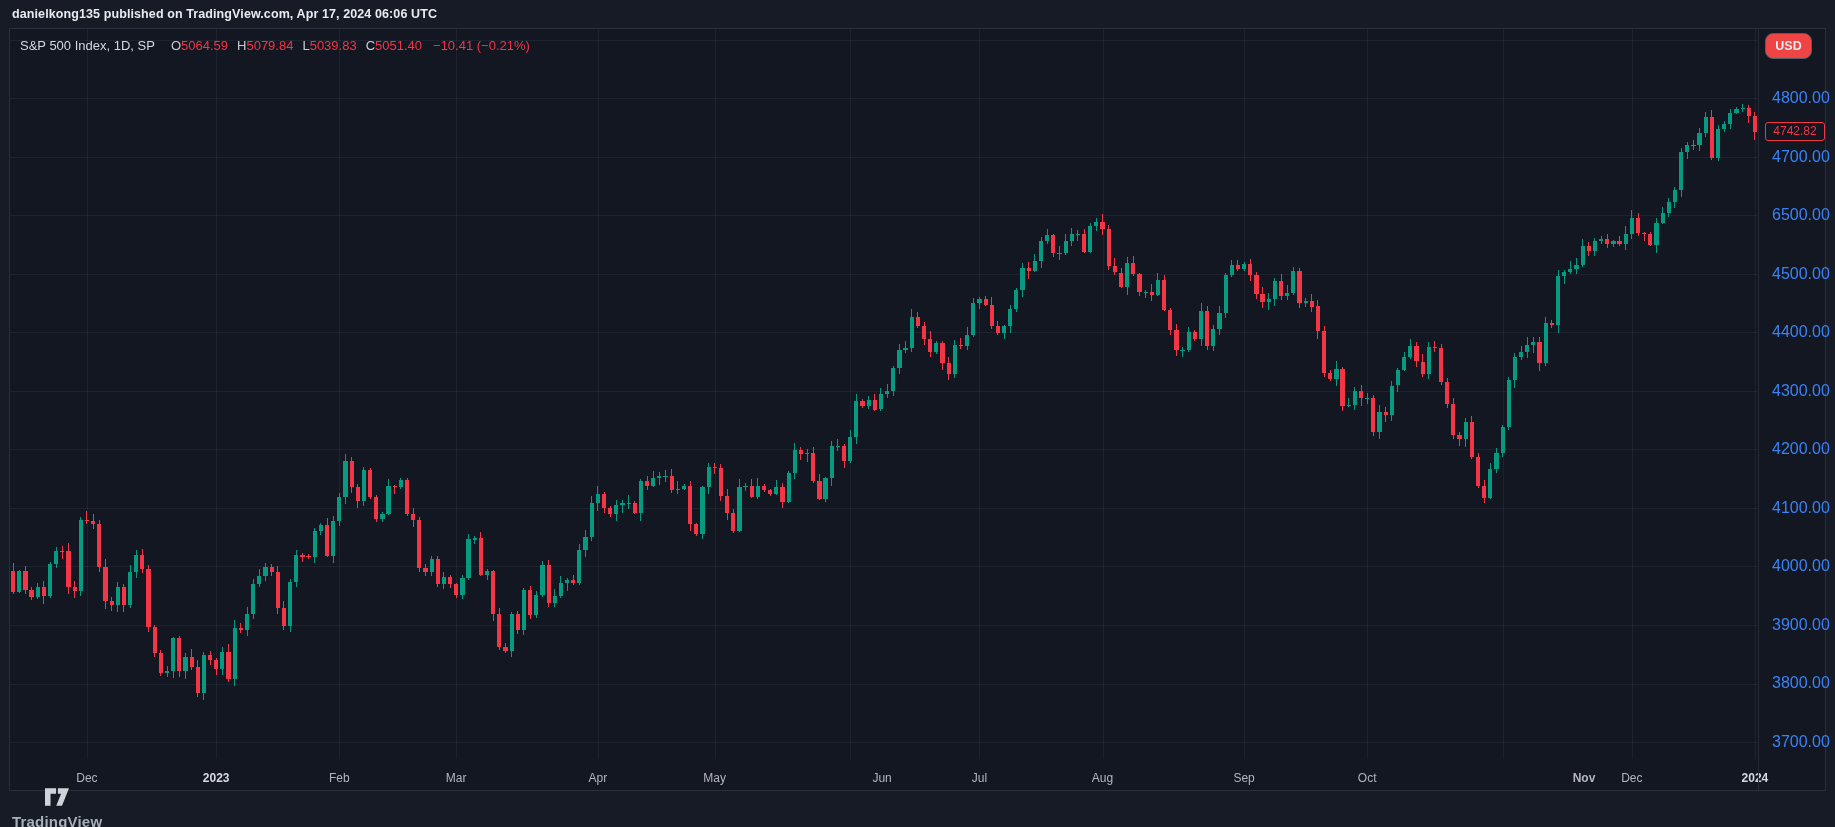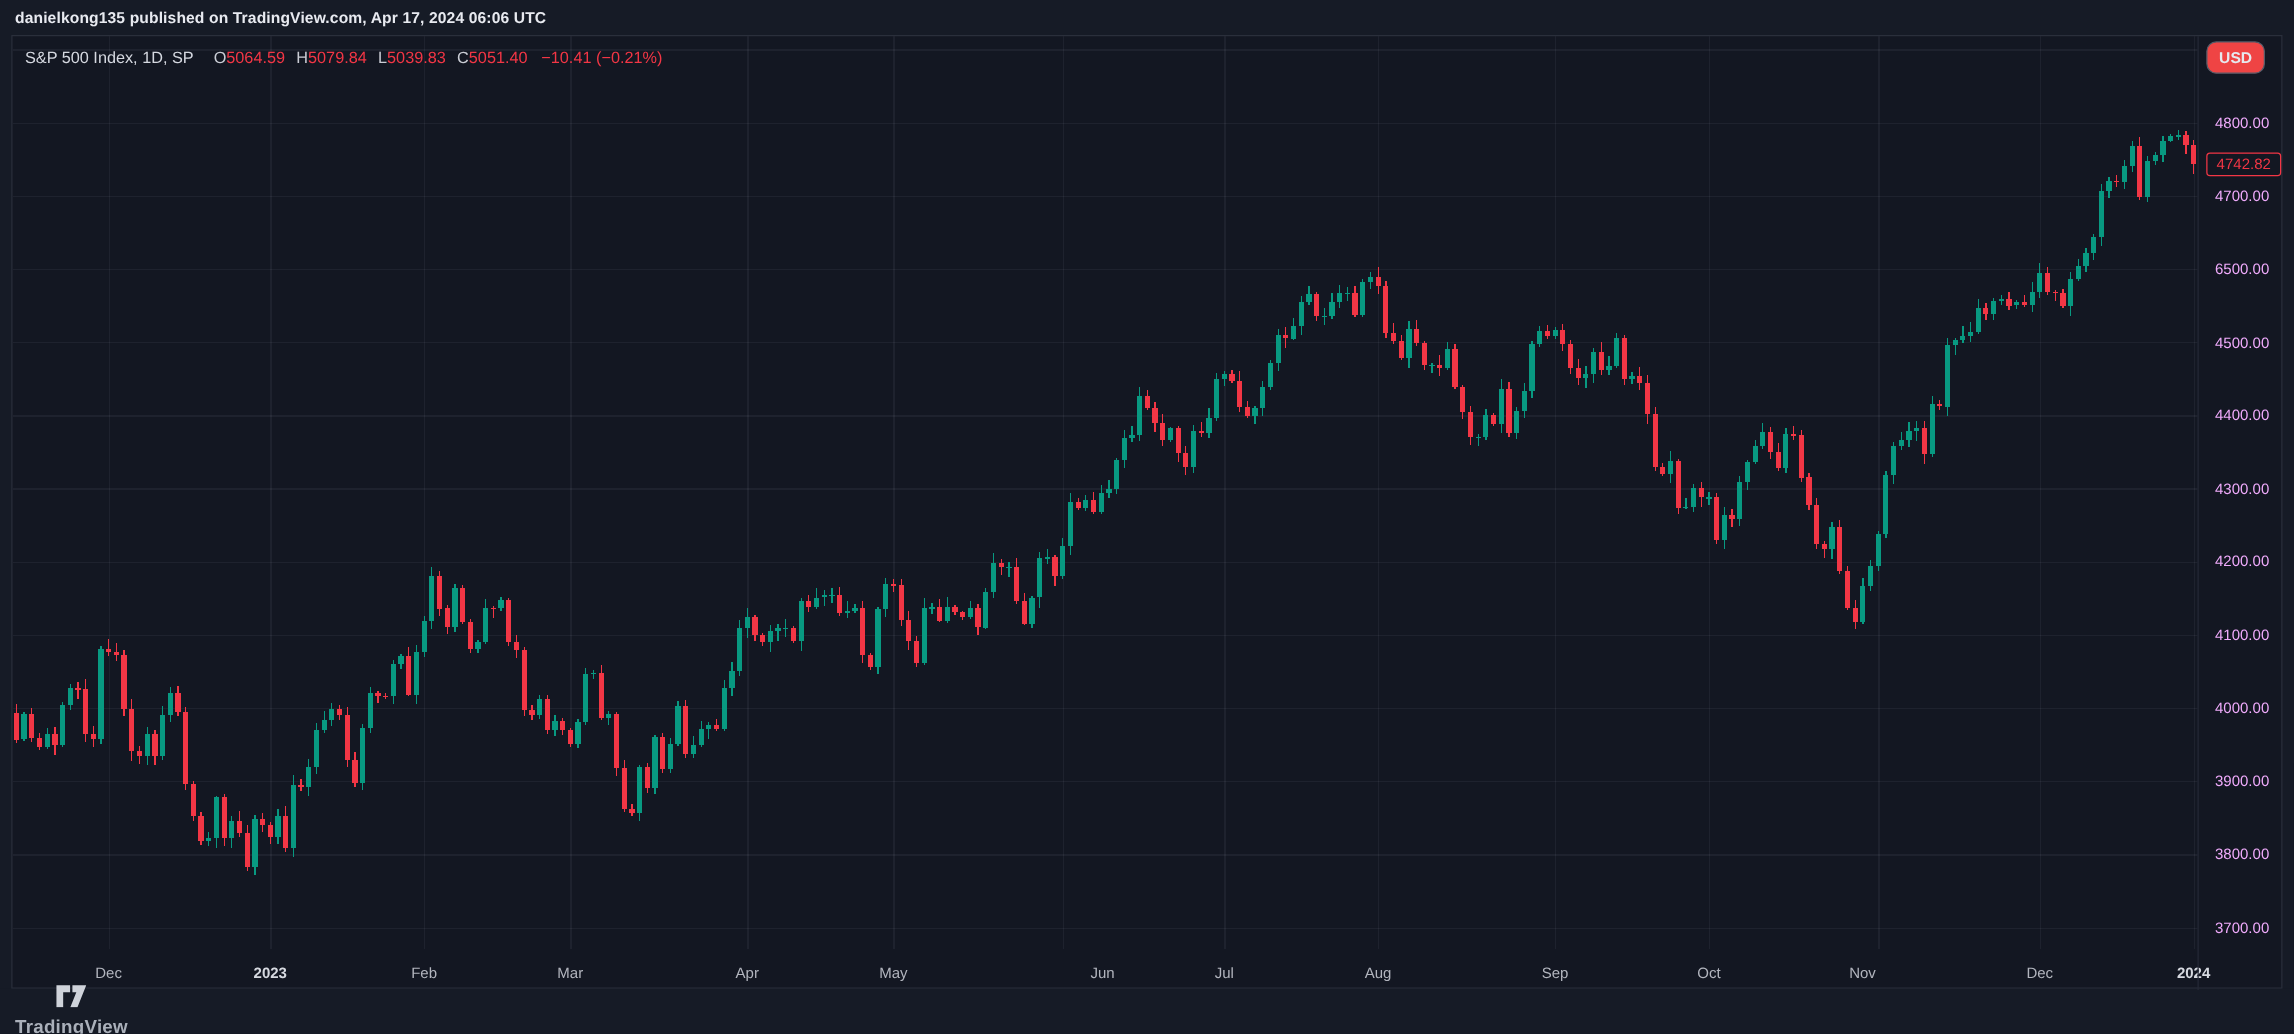--- a/index.html
+++ b/index.html
@@ -33,21 +33,21 @@
     position:absolute; right:13px; top:4px; width:47px; height:26px;
     border:1px solid #555b68; border-radius:8px; background:#ef4444;
     color:#e6e8ee; font-size:12.5px; font-weight:bold;
     display:flex; align-items:center; justify-content:center; z-index:6; cursor:pointer;margin-left:20px;
   }
   .price-axis {
     position:absolute; left:1748px; top:0; width:69px; height:763px;
     border-left:1px solid #242936; z-index:4;
   }
   .price-tick {
-    position:absolute; left:13px; color:#f0abfc; font-size:12px; line-height:16px;
+    position:absolute; left:13px; color:#3b82f6; font-size:16px; line-height:16px;
   }
   .price-tag {
     position:absolute; left:6px; width:60px; height:19px;
     border:1px solid #f23645; border-radius:3px; background:#131722;
     color:#f23645; font-size:12px; display:flex; align-items:center; justify-content:center;
     z-index:5;
   }
   .time-axis {
     position:absolute; left:0; top:735px; width:1790px; height:27px; z-index:3; overflow:hidden;
   }
@@ -702,21 +702,21 @@
       <div class="time-label year" style="left: 206.2px;">2023</div>
       <div class="time-label" style="left: 329.3px;">Feb</div>
       <div class="time-label" style="left: 446.2px;">Mar</div>
       <div class="time-label" style="left: 587.8px;">Apr</div>
       <div class="time-label" style="left: 704.7px;">May</div>
       <div class="time-label" style="left: 840.1px; margin-left: 32px;">Jun</div>
       <div class="time-label" style="left: 969.4px;">Jul</div>
       <div class="time-label" style="left: 1092.5px;">Aug</div>
       <div class="time-label" style="left: 1234.1px;">Sep</div>
       <div class="time-label" style="left: 1357.2px;">Oct</div>
-      <div class="time-label" style="left: 1480px;">Nov</div>
+      <div class="time-label" style="left: 1574px; font-weight: bold;">Nov</div>
       <div class="time-label" style="left: 1621.8px;">Dec</div>
       <div class="time-label year" style="left: 1744.9px;">2024</div>
     </div>
 </div>
 
 <div class="footer">
   <a class="brand">
     <svg width="24" height="18" viewBox="0 0 26 19">
       <path d="M0 0 h12 v6 h-6 v13 h-6 z" fill="#cfd3da"></path>
       <path d="M14 0 h12 l-7.6 19 h-6.2 l5.2-13 h-3.4 z" fill="#cfd3da"></path>

